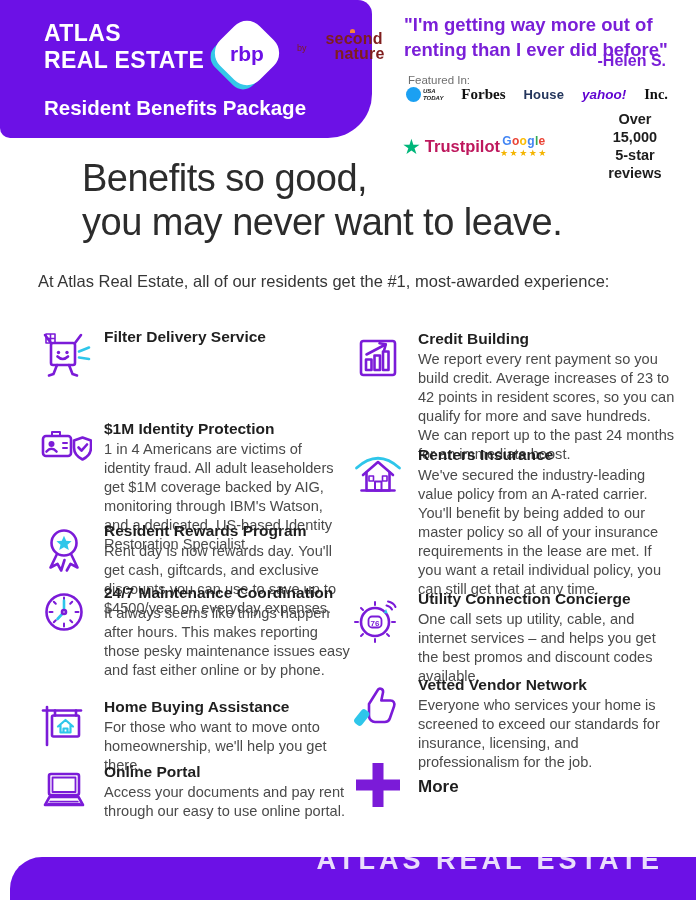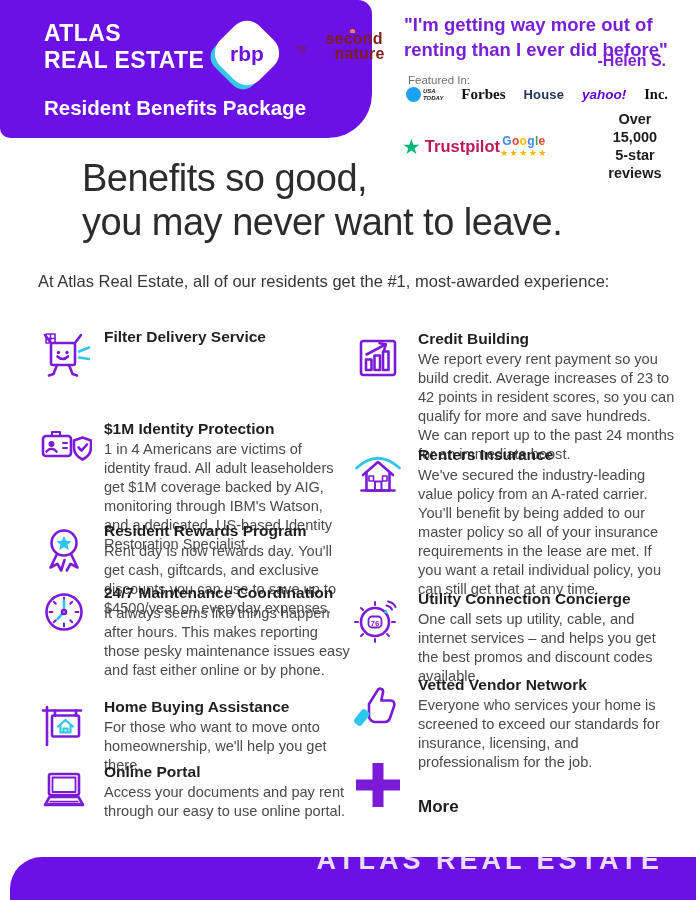--- a/index.html
+++ b/index.html
@@ -60,21 +60,21 @@
   .benefit p { font-size:14.6px; color:#4a4a4a; line-height:1.3; }
   .col-left { left:36px; width:314px; }
   .col-right { left:350px; width:325px; }
   svg.bicon { width:56px; height:56px; stroke:#7B1BD8; stroke-width:2.6; fill:none;
               stroke-linecap:round; stroke-linejoin:round; }
   svg.bicon .cyan { stroke:#2EC6EA; }
   svg.bicon .cyanfill { fill:#2EC6EA; stroke:none; }
   svg.bicon .pfill { fill:#7B1BD8; stroke:none; }
   svg.bicon text { fill:#7B1BD8; stroke:none; font-weight:800; font-family:"Liberation Sans",sans-serif; }
 
-  .more-item { align-items:flex-end; }
+  .more-item { align-items:center; }
   .more-label { font-size:17px; font-weight:800; color:#1d1d1d; }
 
   
   .footer-bar { left:10px; top:857px; width:686px; height:43px; background:#6C11E6; border-radius:32px 0 0 0; z-index:1; }
   .footer-text { right:33px; top:845px; color:rgba(255,255,255,.86); font-size:27px; font-weight:700;
                  letter-spacing:4px; z-index:2; }
 </style>
 </head>
 <body>
 

